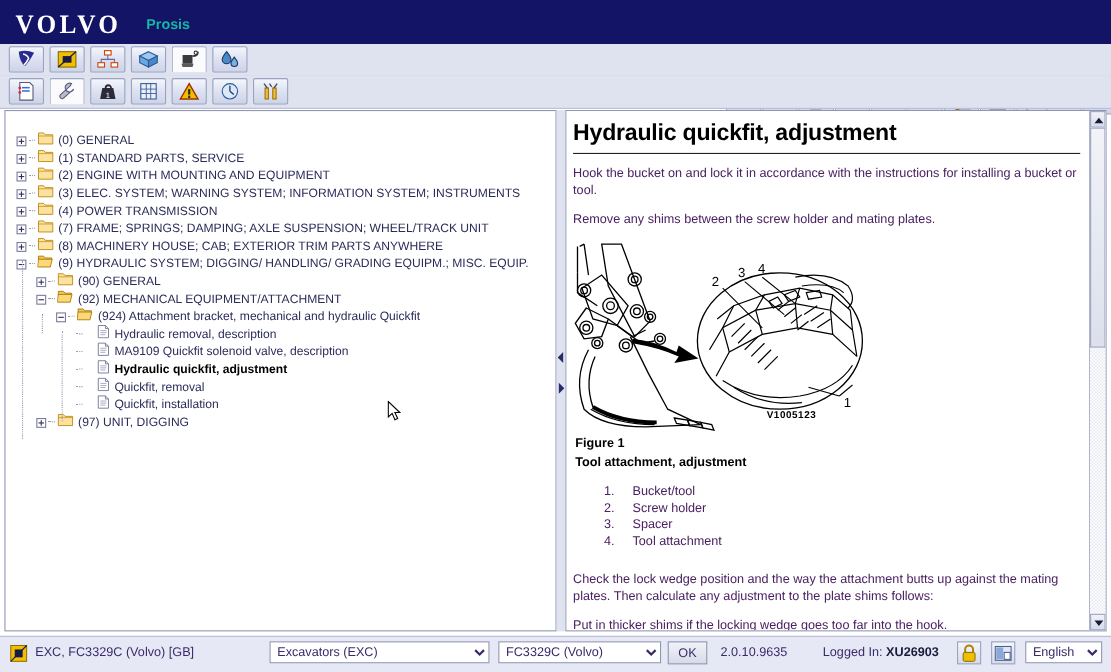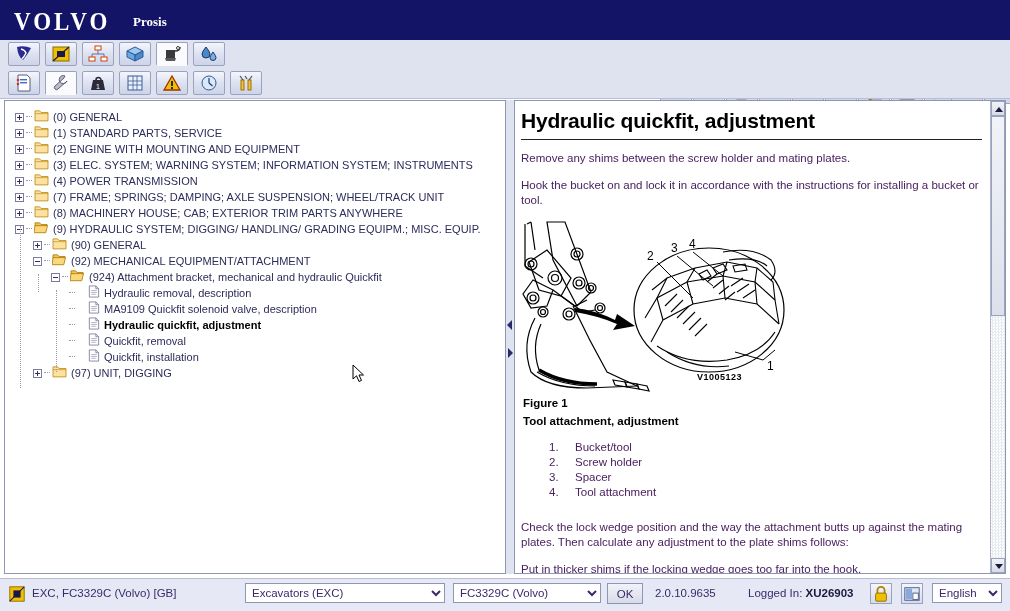--- a/index.html
+++ b/index.html
@@ -22,23 +22,23 @@
     position: absolute; left: 14px; top: 10px;
     font-family: "Liberation Serif", serif;
     font-weight: bold;
     font-size: 23px;
     letter-spacing: 3px;
     color: #ffffff;
     transform: scaleY(1.05);
   }
   .app-name {
     position: absolute; left: 133px; top: 14px;
-    font-family: Liberation Serif, serif;
+    font-family: Liberation Sans, sans-serif;
     font-size: 13px; font-weight: bold;
-    color: #ffffff;
+    color: #14b8a6;
   }
 
   
   .toolbar-row {
     position: absolute; left: 0; width: 1010px;
     background: #dfe3f0;
     border-bottom: 1px solid #b8bdd4;
   }
   #toolbar1 { top: 40px; height: 29px; }
   #toolbar2 { top: 69px; height: 29px; }
@@ -83,21 +83,21 @@
   .panel-right {
     position: absolute; left: 514px; top: 100px;
     width: 492px; height: 474px;
     background: #ffffff;
     border: 1px solid #8f96b3;
     box-sizing: border-box;
     overflow: hidden;
   }
 
   
-  .tree { position: absolute; left: 0; top: 7px; width: 500px; }
+  .tree { position: absolute; left: 0; top: 18px; width: 500px; }
   .tnode {
     position: relative;
     height: 16px;
     line-height: 16px;
     white-space: nowrap;
     font-size: 11px;
     color: #2c2c5a;
     cursor: default;
   }
   .tnode .lbl { vertical-align: middle; }
@@ -524,22 +524,22 @@
           <path d="M1 0 L6 5 L1 10Z" fill="#2a2a6a"></path>
         </svg>
     </div>
   </div>
 
   <div class="panel-right">
     <div class="doc">
       <div class="doc-inner">
         <div class="doc-title">Hydraulic quickfit, adjustment</div>
         <div class="doc-rule"></div>
+        <div class="doc-p">Hook the bucket on and lock it in accordance with the instructions for installing a bucket or tool.</div>
         <div class="doc-p">Remove any shims between the screw holder and mating plates.</div>
-        <div class="doc-p">Hook the bucket on and lock it in accordance with the instructions for installing a bucket or tool.</div>
 
         <div style="position:relative;height:172px;margin-left:-4px">
           <svg width="280" height="172" viewBox="0 0 280 172">
             <g fill="none" stroke="#000" stroke-width="1.2">
 
               <path d="M10 4 L14 2 M8 4 L8 28 M14 2 L18 30"></path>
               <path d="M30 2 L48 2 L74 72 L60 86 L36 40 Z"></path>
               <path d="M8 28 L8 46 L26 58"></path>
 
               <path d="M12 42 L30 30 L54 58 L44 76 L22 70 Z"></path>

